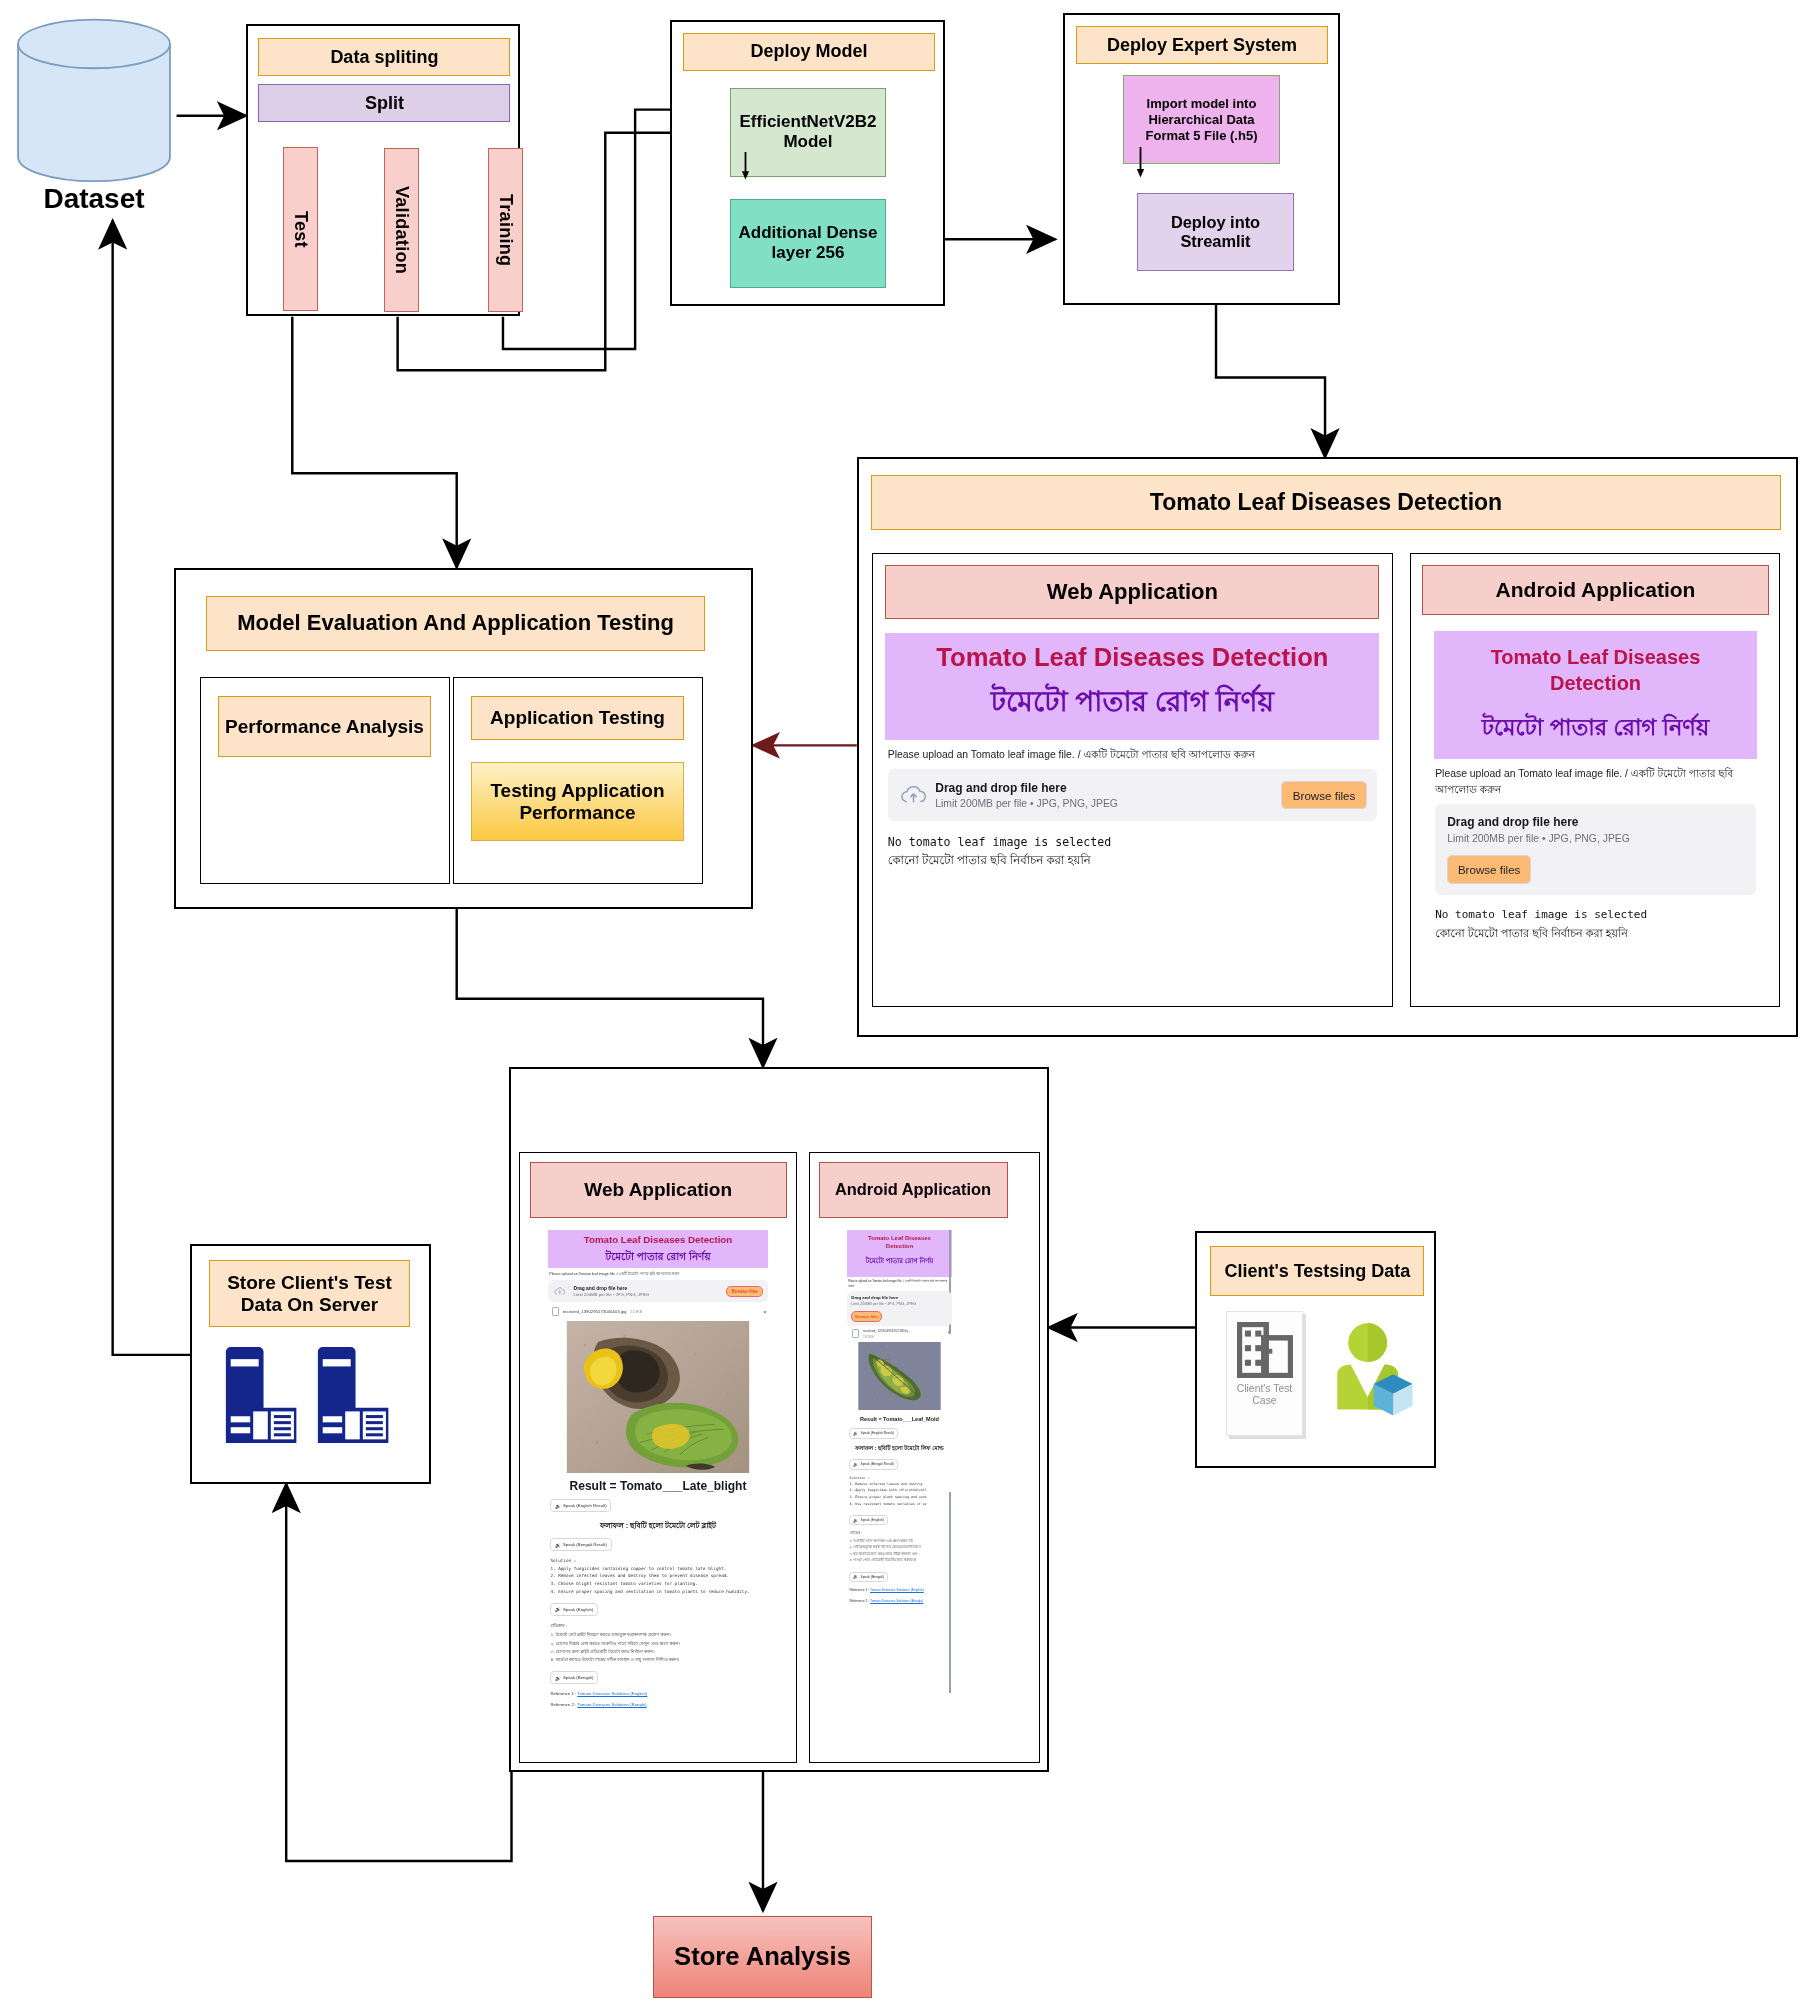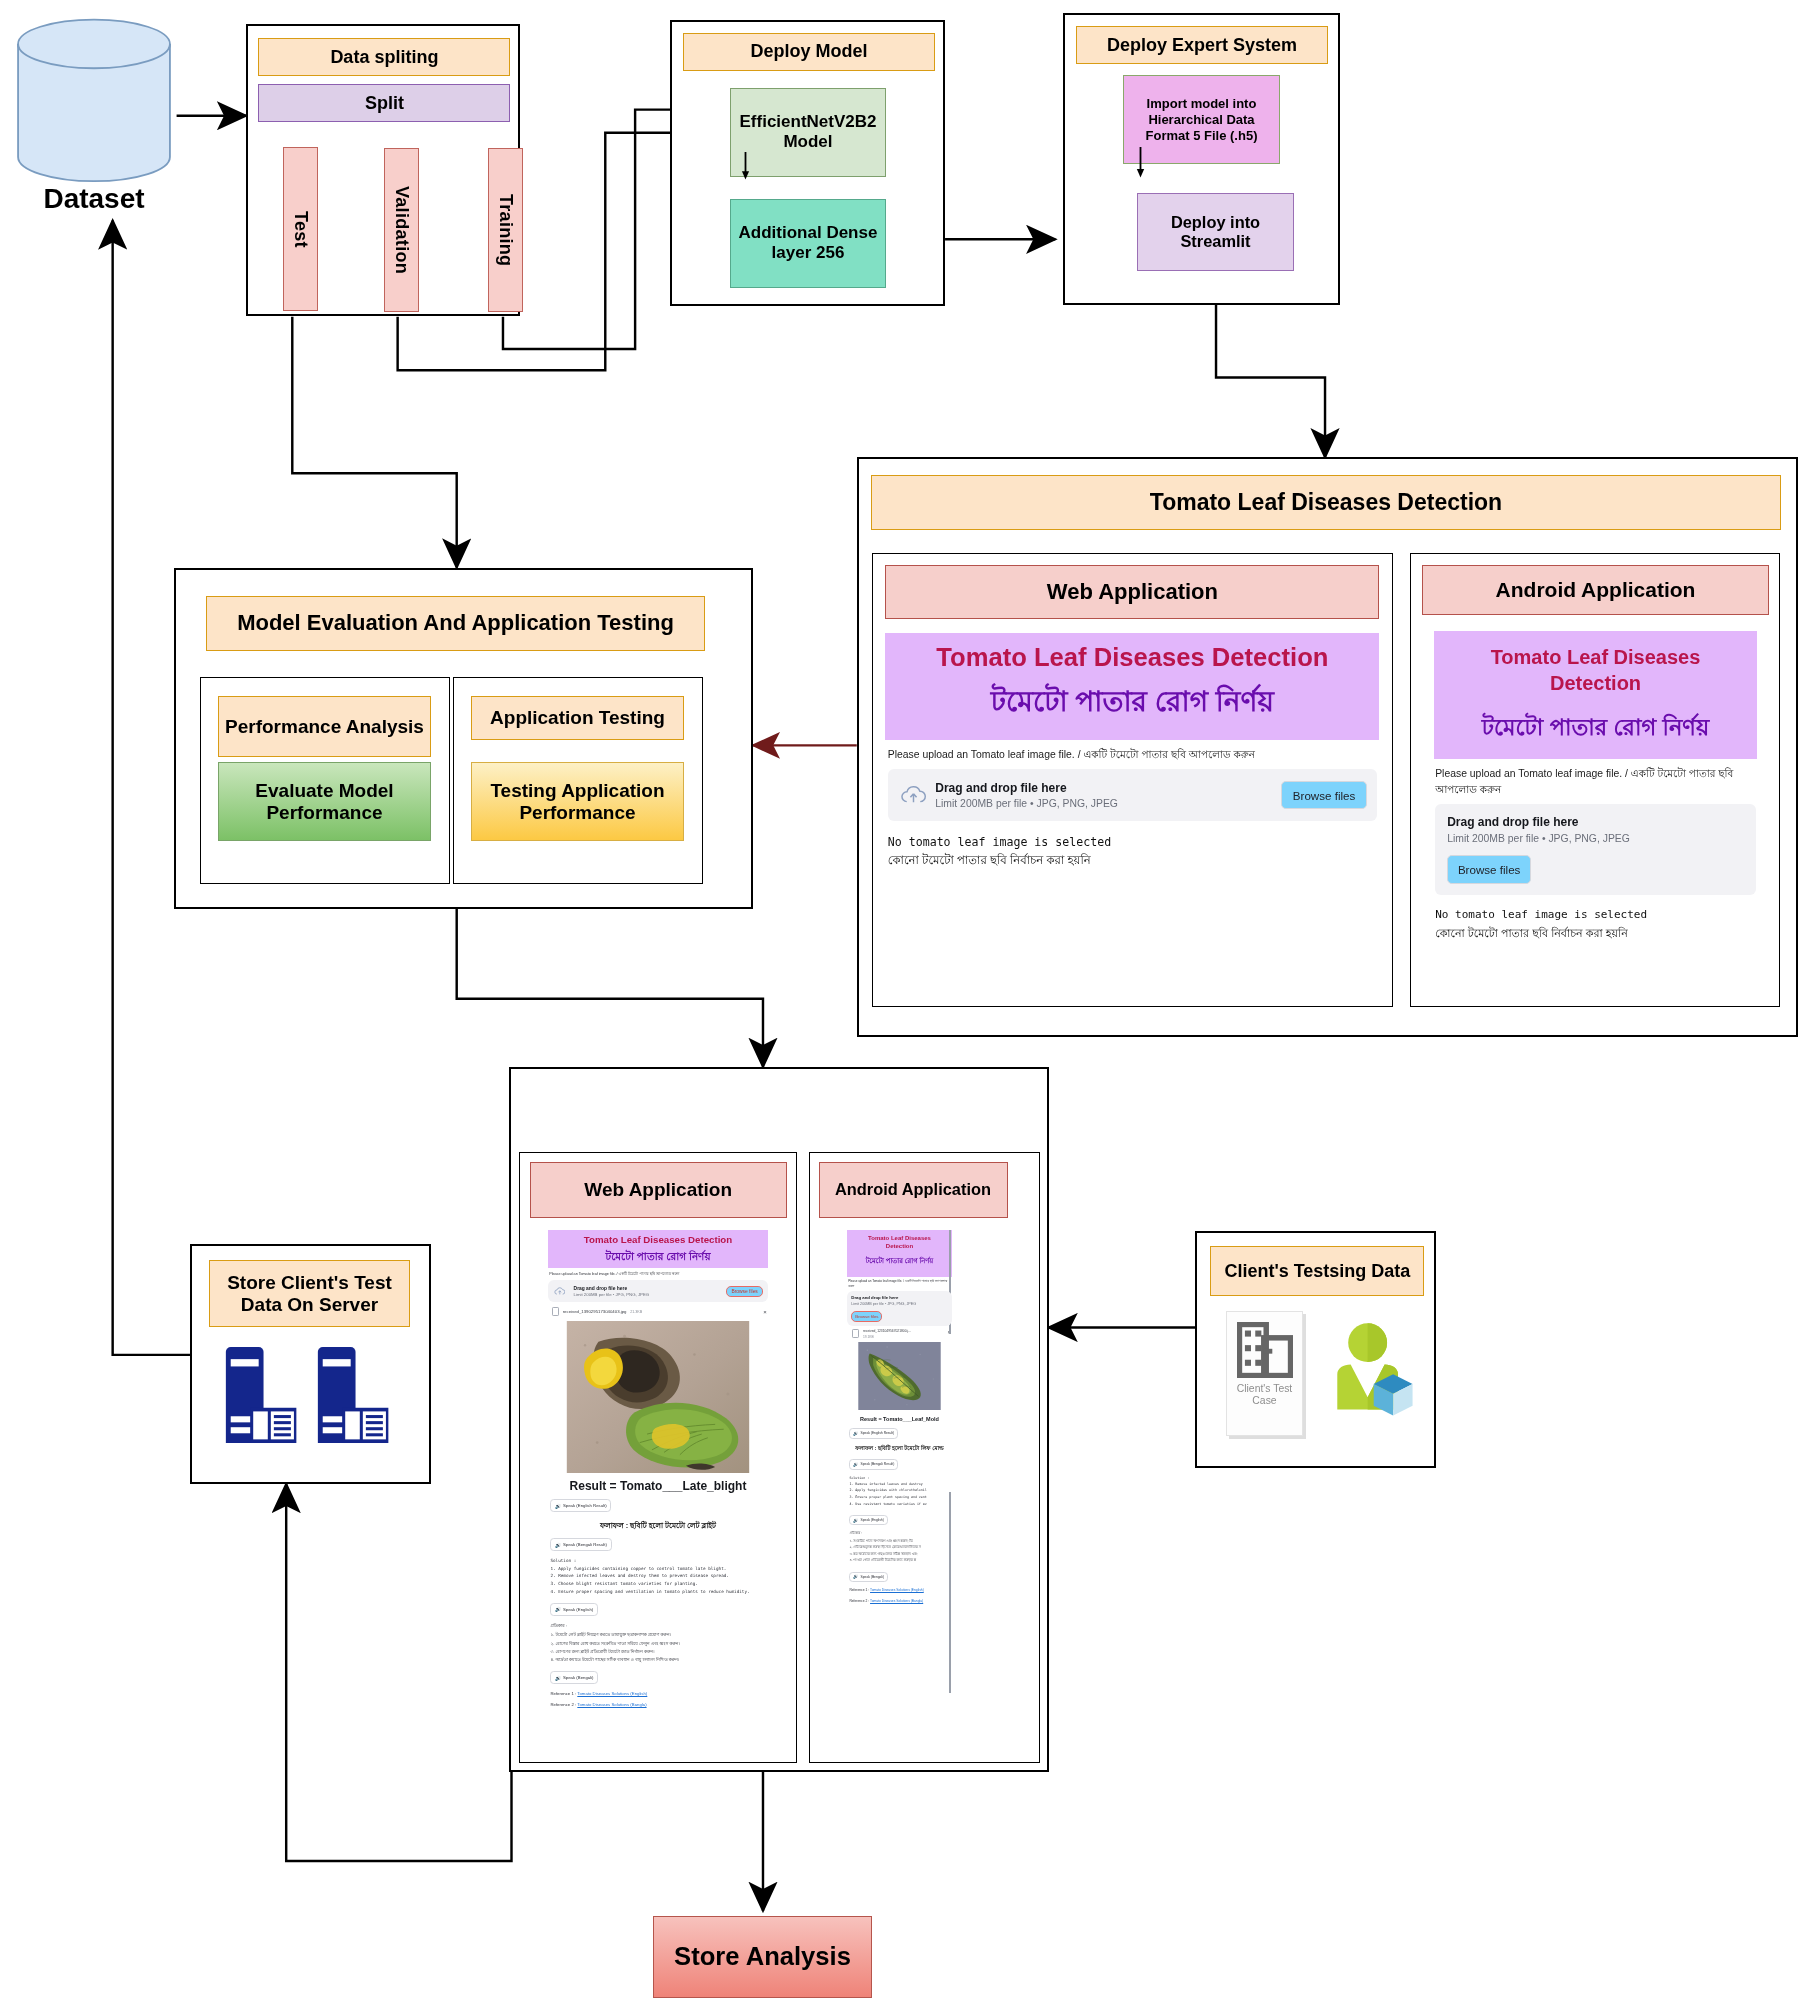--- a/index.html
+++ b/index.html
@@ -131,21 +131,21 @@
   .mock-upload-note { color:#1b1b1b; }
   .mock-drop {
     background:#f2f2f5; border-radius:6px;
     display:flex; align-items:center; gap:8.5px;
     position:relative;
   }
   .mock-drop .cloud { color:#8da0c0; flex:0 0 auto; }
   .mock-drop .dl1 { color:#15171c; font-weight:600; }
   .mock-drop .dl2 { color:#6b6f7a; }
   .browse-btn {
-    border:0.6px solid #d6d8de; background:#7dd3fc; border-radius:4.9px;
+    border:0.6px solid #d6d8de; background:#fdba74; border-radius:4.9px;
     color:#20232a; white-space:nowrap;
   }
   .browse-btn.redline { border-color:#e86a63; color:#c9352b; }
   .mock-none { font-family:"DejaVu Sans Mono", monospace; color:#111; }
   .mock-none-bn { color:#111; }
 
   
   .smock { position:absolute; background:#fff; overflow:hidden; }
   .sline { color:#2d2f36; }
   .sfile-row { display:flex; align-items:center; gap:3.7px; }
@@ -274,21 +274,20 @@
   <svg class="abs" style="left:1122px; top:147px;" width="37" height="33" viewBox="0 0 60 54">
     <path d="M30,0 L30,38" stroke="#000" stroke-width="3" fill="none"></path>
     <path d="M24,36 L30,50 L36,36 z" fill="#000"></path>
   </svg>
 
   <div class="outer" style="left:174px; top:568px; width:579px; height:341px;">
     <div class="hdr" style="left:30px; top:25.6px; width:499px; height:55px; font-size:22px;">Model Evaluation And Application Testing</div>
 
     <div class="inner" style="left:24px; top:107px; width:250px; height:207px;">
       <div class="hdr" style="left:17px; top:18px; width:213px; height:61px; font-size:19px;">Performance Analysis</div>
-      <div class="gradgreen" style="left:17px; top:84px; width:213px; height:79px; font-size:19px; padding:0 6px;">Evaluate Model Performance</div>
     </div>
 
     <div class="inner" style="left:277px; top:107px; width:250px; height:207px;">
       <div class="hdr" style="left:17px; top:18px; width:213px; height:44px; font-size:19px;">Application Testing</div>
       <div class="gradyellow" style="left:17px; top:84px; width:213px; height:79px; font-size:19px; padding:0 6px;">Testing Application Performance</div>
     </div>
   </div>
 
   <div class="outer" style="left:857px; top:457px; width:941px; height:580px;">
     <div class="hdr" style="left:12px; top:16.4px; width:910px; height:55px; font-size:23px;">Tomato Leaf Diseases Detection</div>

